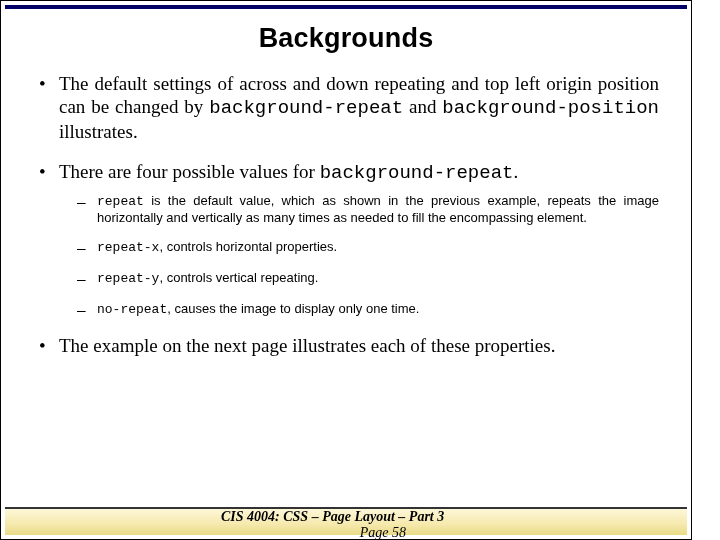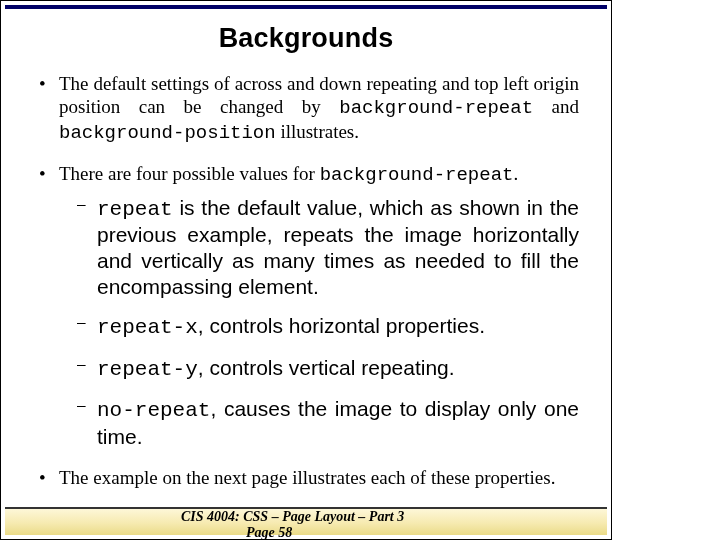--- a/index.html
+++ b/index.html
@@ -1,18 +1,18 @@
 <!DOCTYPE html>
 <html><head>
 <meta charset="utf-8">
 <style>
   * { margin: 0; padding: 0; box-sizing: border-box; }
   html, body { width: 720px; height: 540px; font-family: "Times New Roman", Times, serif; background: #fff; }
   .slide {
-    width: 612px; height: 540px;
+    width: 692px; height: 540px;
     position: relative;
     background: #fff;
     border: 1px solid #000;
   }
   .top-border {
     position: absolute; top: 4px; left: 4px; right: 4px; height: 4px;
     background: #000066;
   }
   .title {
     text-align: center;
@@ -40,21 +40,21 @@
     content: "•";
     position: absolute;
     left: 6px; top: 0;
     font-size: 19px;
   }
   ul.sub { list-style: none; margin-top: 8px; }
   ul.sub > li {
     position: relative;
     padding-left: 38px;
     font-family: Arial, Helvetica, sans-serif;
-    font-size: 21px;
+    font-size: 13px;
     line-height: 1.22;
     color: #000;
     margin-bottom: 14px;
   }
   ul.sub > li::before {
     content: "–";
     position: absolute;
     left: 18px; top: 0;
     font-size: 15.5px;
     font-family: Arial, Helvetica, sans-serif;
@@ -69,21 +69,21 @@
     display: flex;
     align-items: center;
     font-style: italic;
     font-size: 14px;
     font-family: "Times New Roman", Times, serif;
     color: #000;
     padding: 0 8px;
     flex-direction: column;
   }
   .footer .course { flex: 0 0 auto; width: 250px; font-weight: bold; }
-  .footer .page { flex: 0 0 auto; width: 120px; text-align: left; font-weight: bold; }
+  .footer .page { flex: 0 0 auto; width: 120px; text-align: right; font-weight: normal; }
   .footer .author { flex: 1 1 auto; text-align: right; font-weight: bold; padding-left: 20px; }
   .footer .logo {
     flex: 0 0 auto;
     width: 30px; height: 30px;
     position: relative;
     margin-right: 2px;
   }
   .footer .logo svg { display: block; }
 </style>
 </head>

